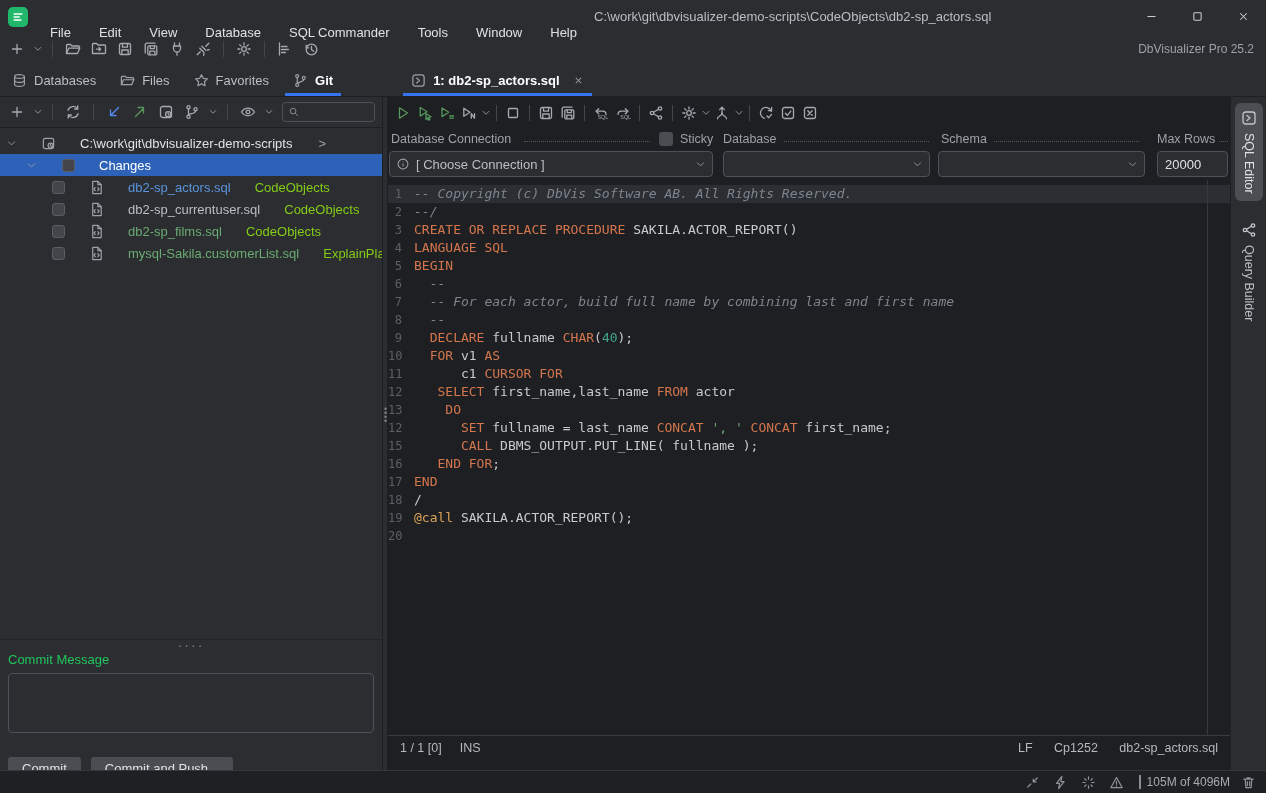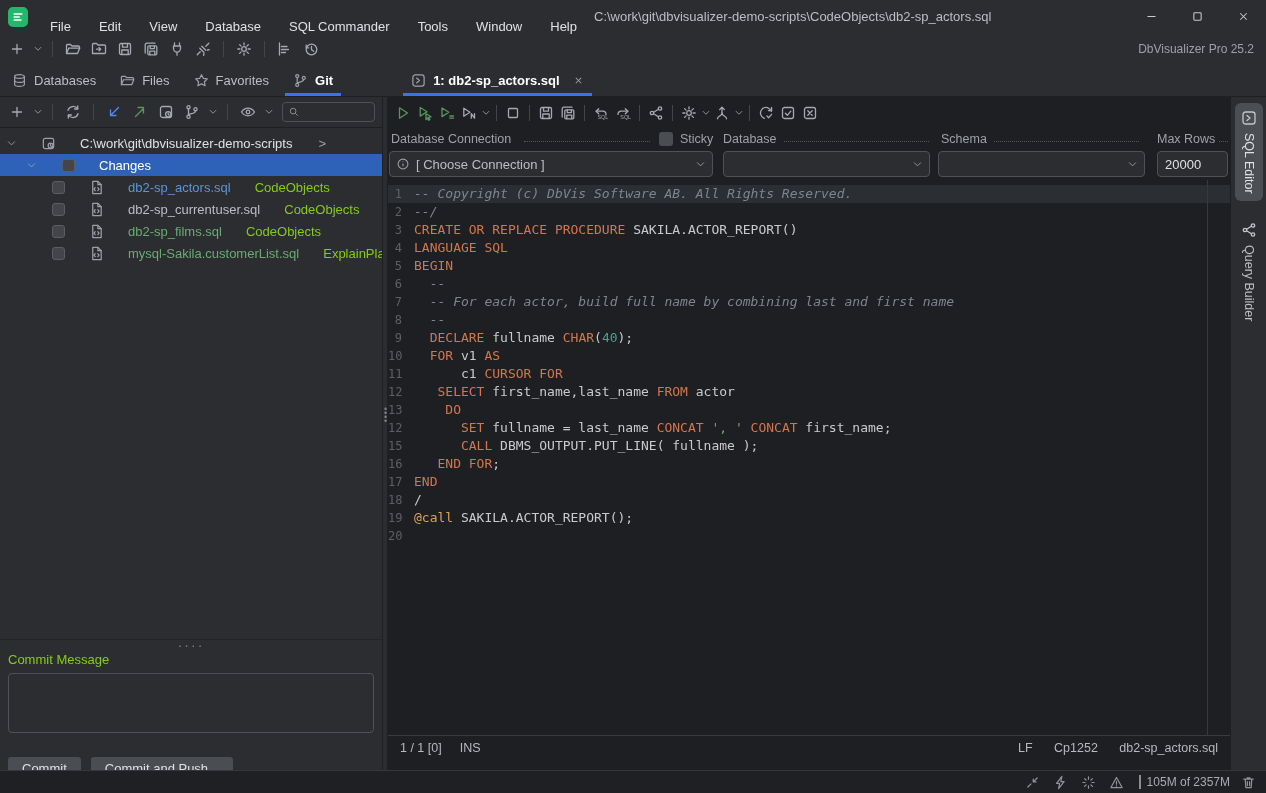--- a/index.html
+++ b/index.html
@@ -11,21 +11,21 @@
   }
   svg { display:block; }
 
   
   #header { position:absolute; left:0; top:0; width:1266px; height:97px;
             background:#2b2d30; border-bottom:1px solid #1e1f22; }
   .row1 { position:relative; height:33px; display:flex; align-items:center; }
   .app-logo { width:20px; height:20px; margin:0 10px 0 8px; border-radius:5px;
               background:#22b86b; display:flex; align-items:center; justify-content:center; }
   .app-logo svg { width:14px; height:14px; }
-  .menu-item { padding:10px 12px; height:33px; line-height:33px; color:#dfe1e5; cursor:default; }
+  .menu-item { padding:16px 12px; height:33px; line-height:33px; color:#dfe1e5; cursor:default; }
   .win-title { position:absolute; left:594px; top:0; height:33px; line-height:33px;
                color:#bcbec4; white-space:nowrap; }
   .win-controls { position:absolute; right:0; top:0; height:33px; display:flex; }
   .win-btn { width:46px; height:33px; display:flex; align-items:center; justify-content:center; color:#c7cacF; }
   .win-btn svg { width:13px; height:13px; }
 
   .row2 { height:31px; display:flex; align-items:center; padding-left:6px; }
   .row2 .spacer { flex:1; }
   .app-version { color:#9da0a8; font-size:12px; margin-right:12px; }
 
@@ -81,21 +81,21 @@
   .branch-arrow { color:#57965c; display:flex; }
   .branch-arrow svg { width:12px; height:12px; }
   #changes-row { background:#2e62b8; padding-left:24px; }
   #changes-row .lbl { color:#ffffff; }
   .file-row { padding-left:52px; }
   .ftag { color:#84cc16; }
 
   .h-splitter { height:10px; display:flex; align-items:center; justify-content:center;
                 color:#7c7f84; flex:none; }
   .h-splitter .dots { letter-spacing:2px; font-size:14px; line-height:6px; }
-  .commit-label { padding:2px 8px 6px 8px; color:#84cc16; flex:none; }
+  .commit-label { padding:2px 8px 6px 8px; color:#22c55e; flex:none; }
   .commit-msg { margin:0 8px; height:60px; background:#2b2d30; border:1px solid #4e5157;
                 border-radius:4px; resize:none; outline:none; color:#dfe1e5;
                 font-family:"Liberation Sans",sans-serif; font-size:13px; padding:4px 6px; flex:none; }
   .commit-btns { display:flex; gap:10px; margin:24px 8px 0 8px; flex:none; }
   .btn { background:#4a4d52; color:#dfe1e5; border:none; border-radius:3px;
          height:23px; padding:0 14px; font-size:13px; font-family:"Liberation Sans",sans-serif; }
 
   
   #v-splitter { position:absolute; left:383px; top:97px; width:5px; bottom:23px;
                 background:#2b2d30; border-right:1px solid #1e1f22; }
@@ -746,20 +746,20 @@
       <svg viewBox="0 0 16 16" fill="none" stroke="currentColor" stroke-width="1.3" stroke-linecap="round" stroke-linejoin="round">
         <path d="M8 2v2.4M8 11.6V14M2 8h2.4M11.6 8H14M3.8 3.8l1.7 1.7M10.5 10.5l1.7 1.7M12.2 3.8l-1.7 1.7M5.5 10.5l-1.7 1.7"></path>
       </svg>
     </span>
   <span class="sbi">
       <svg viewBox="0 0 16 16" fill="none" stroke="currentColor" stroke-width="1.3" stroke-linecap="round" stroke-linejoin="round">
         <path d="M8 2.6l6 10.8H2z"></path>
         <path d="M8 6.8v3M8 11.6v.4"></path>
       </svg>
     </span>
-  <span class="memory">105M of 2357M</span>
+  <span class="memory">105M of 4096M</span>
   <span class="sbi">
       <svg viewBox="0 0 16 16" fill="none" stroke="currentColor" stroke-width="1.3" stroke-linecap="round" stroke-linejoin="round">
         <path d="M3 4.5h10M6.5 4.5V3h3v1.5M4.5 4.5l.7 9h5.6l.7-9"></path>
         <path d="M6.8 7v4.3M9.2 7v4.3"></path>
       </svg>
     </span>
 </div>
 
 </body></html>

